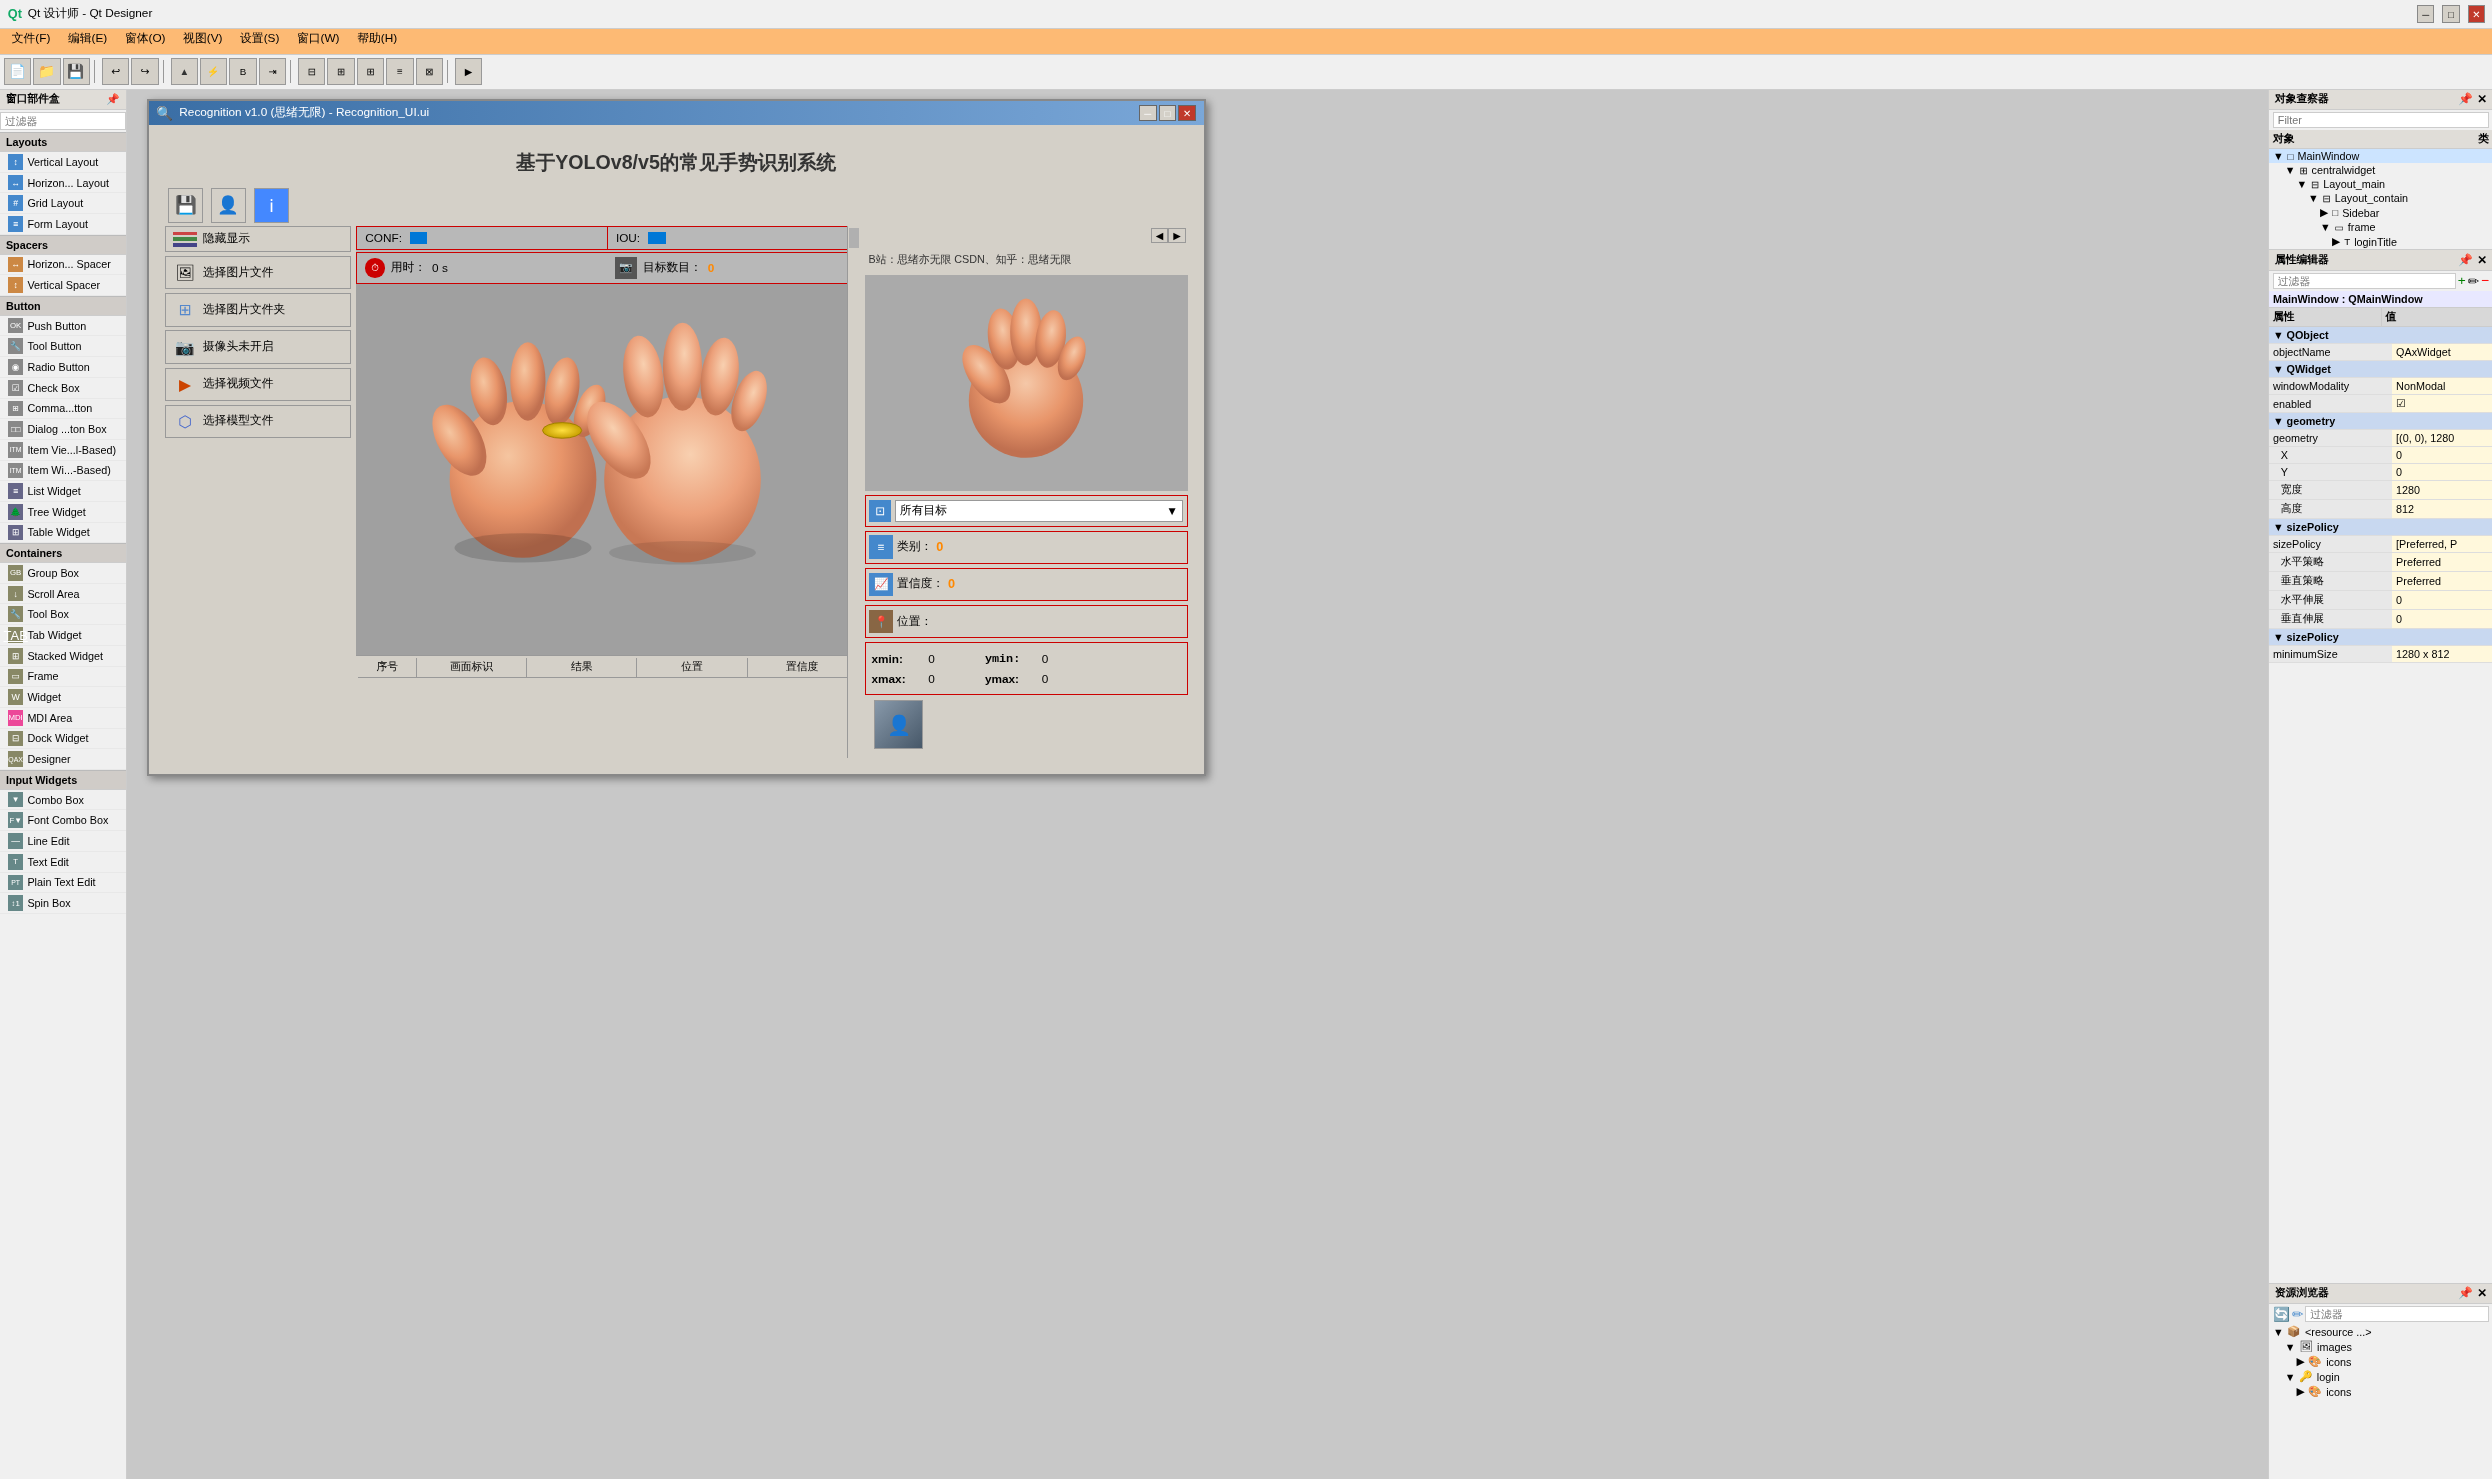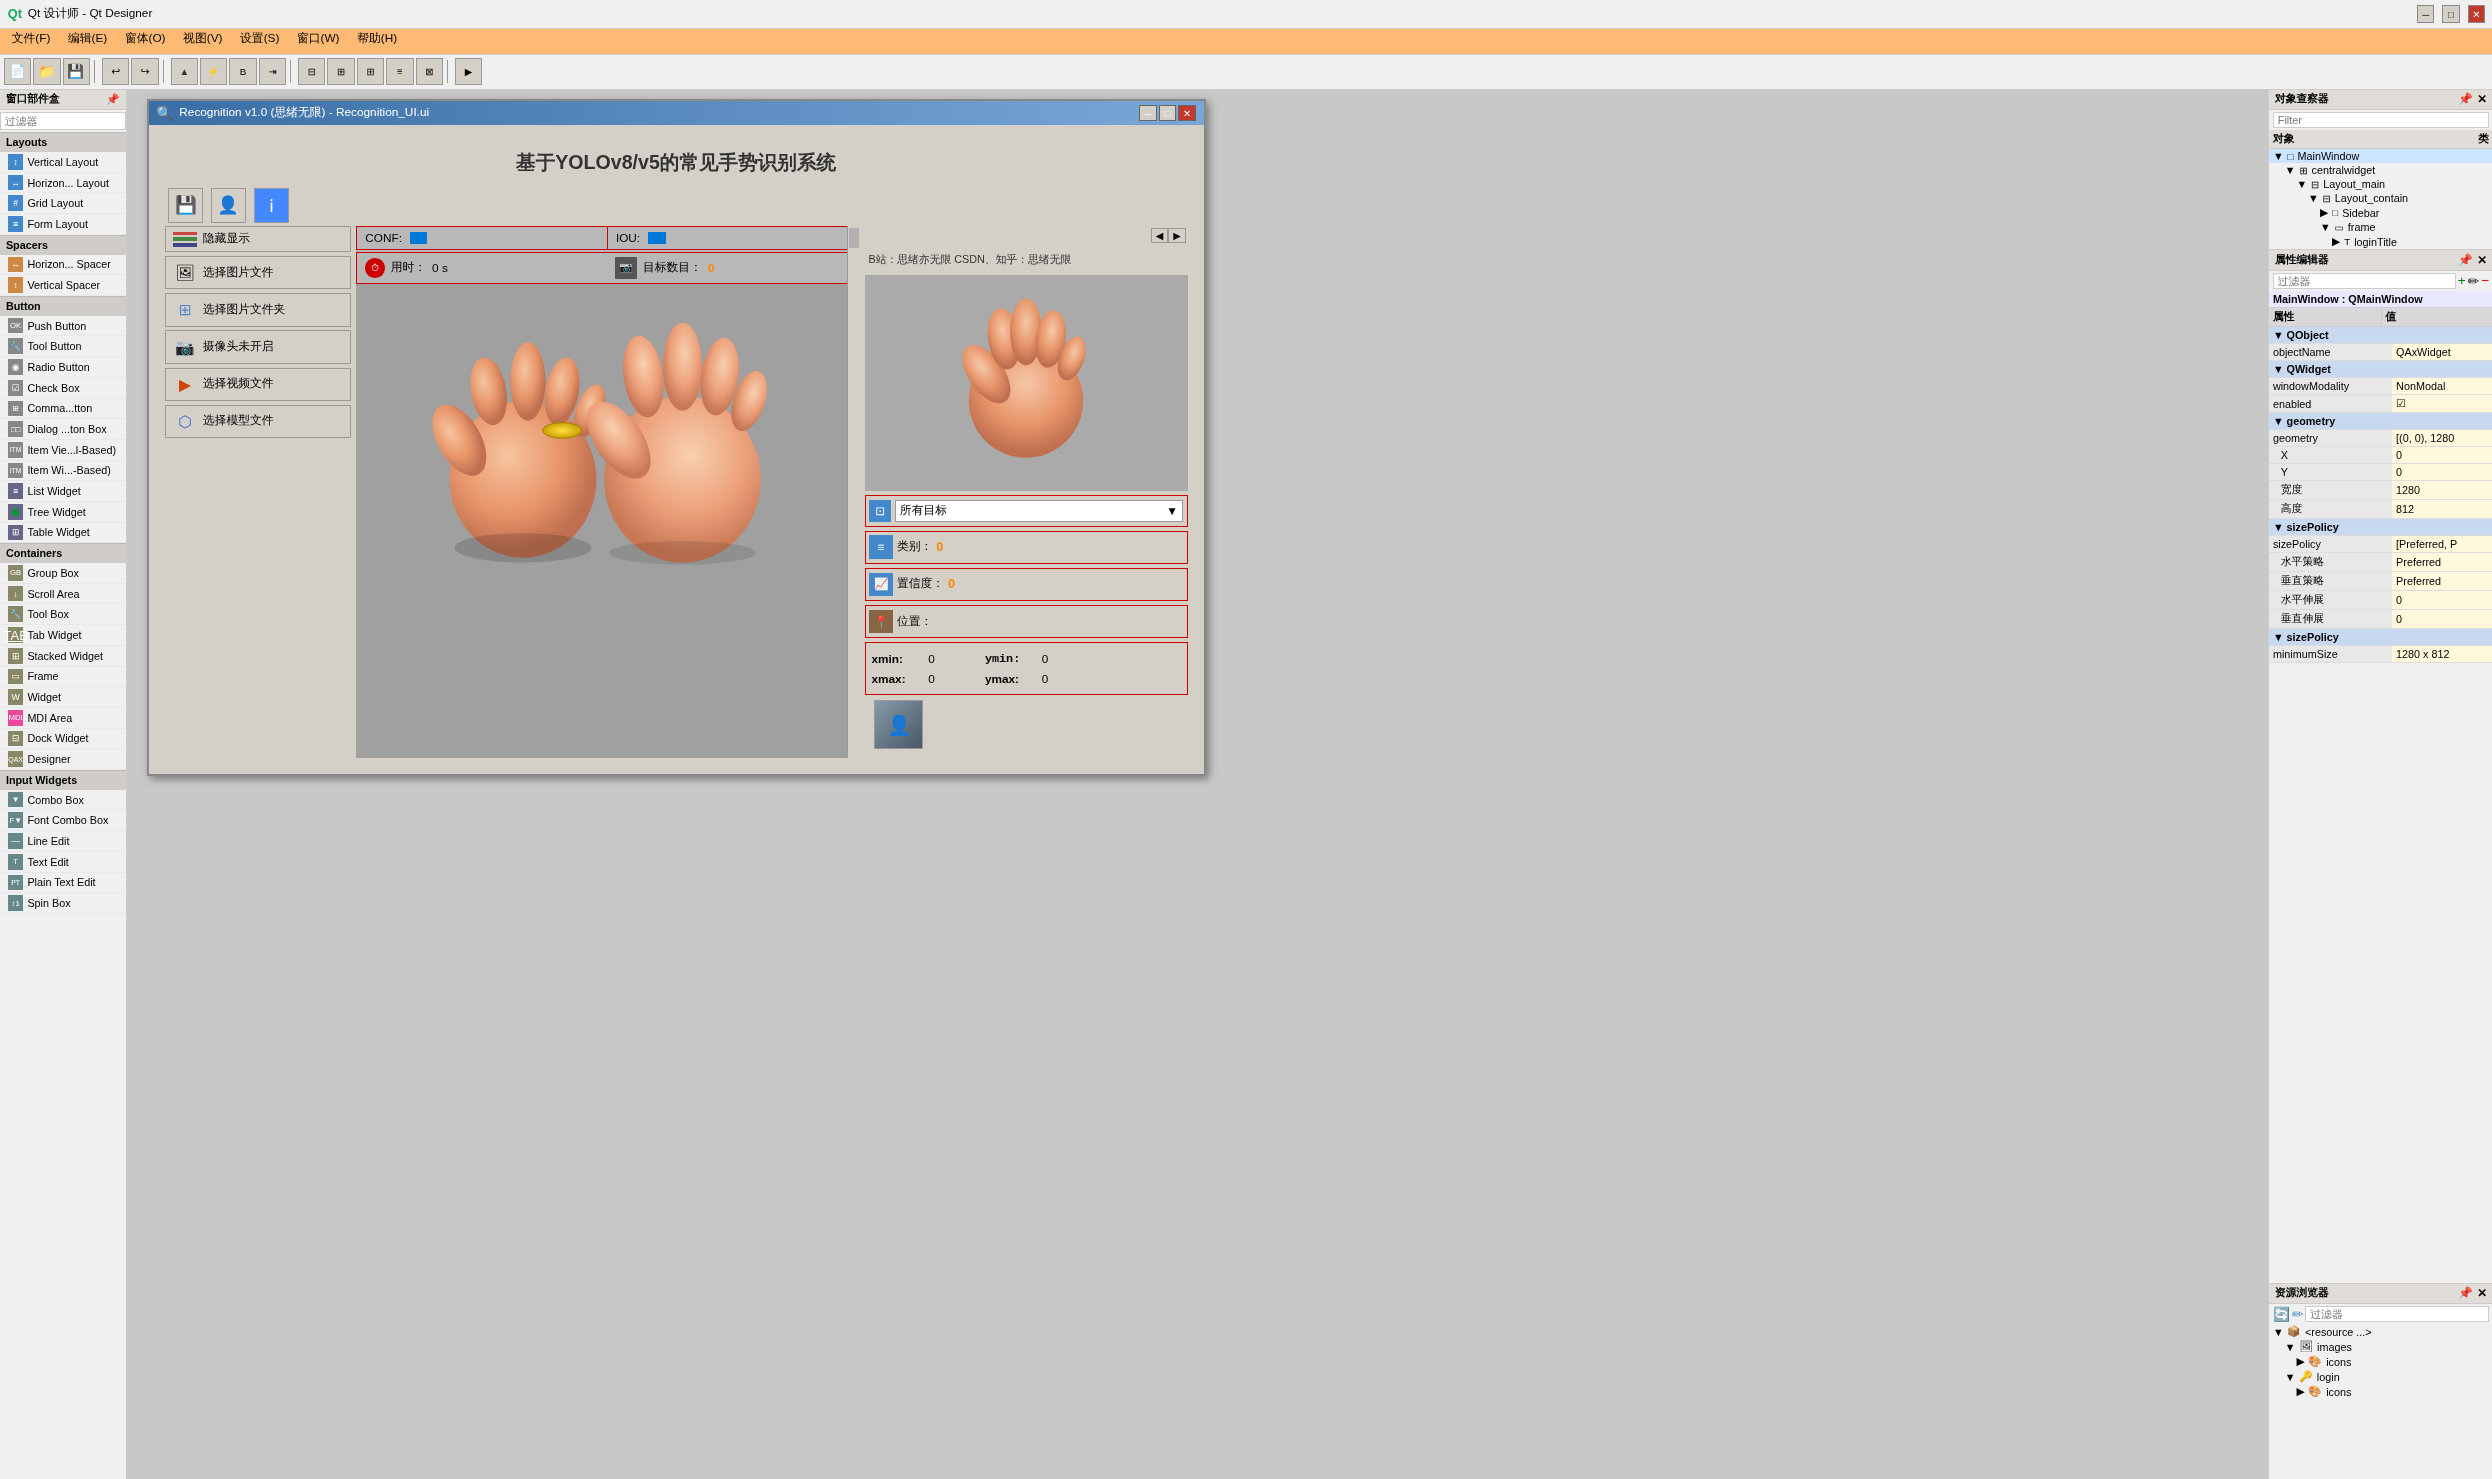--- a/index.html
+++ b/index.html
@@ -456,20 +456,32 @@
                   <ellipse cx="120" cy="65" rx="20" ry="45" fill="url(#handGrad2)"></ellipse>
 
                   <ellipse cx="158" cy="75" rx="19" ry="40" fill="url(#handGrad2)" transform="rotate(8 158 75)"></ellipse>
 
                   <ellipse cx="188" cy="100" rx="16" ry="32" fill="url(#handGrad2)" transform="rotate(18 188 100)"></ellipse>
                   <ellipse cx="120" cy="255" rx="75" ry="12" fill="rgba(0,0,0,0.1)"></ellipse>
                 </svg>
               </div>
             </div>
 
+            <div style="background:#d4d0c8; border-top:1px solid #999; padding:2px;">
+              <div style="display:flex; background:#d4d0c8; border-bottom:1px solid #999;">
+                <div style="flex:1; text-align:center; padding:2.9px; font-size:10.8px; border-right:1px solid #999;">序号</div>
+                <div style="flex:2; text-align:center; padding:2.9px; font-size:10.8px; border-right:1px solid #999;">画面标识</div>
+                <div style="flex:2; text-align:center; padding:2.9px; font-size:10.8px; border-right:1px solid #999;">结果</div>
+                <div style="flex:2; text-align:center; padding:2.9px; font-size:10.8px; border-right:1px solid #999;">位置</div>
+                <div style="flex:2; text-align:center; padding:2.9px; font-size:10.8px;">置信度</div>
+              </div>
+              <div style="height:78px; overflow-y:auto; background:#d4d0c8;">
+                
+              </div>
+            </div>
 
             <div style="position:absolute; right:0; top:0; bottom:0; width:11.8px; background:#d4d0c8; border-left:1px solid #999;">
               <div style="width:9.8px; height:19.6px; background:#b0b0b0; margin:2px 1px;"></div>
             </div>
           </div>
 
           <div class="right-panel-form">
 
             <div class="nav-arrows">
               <div class="nav-btn">◀</div>

